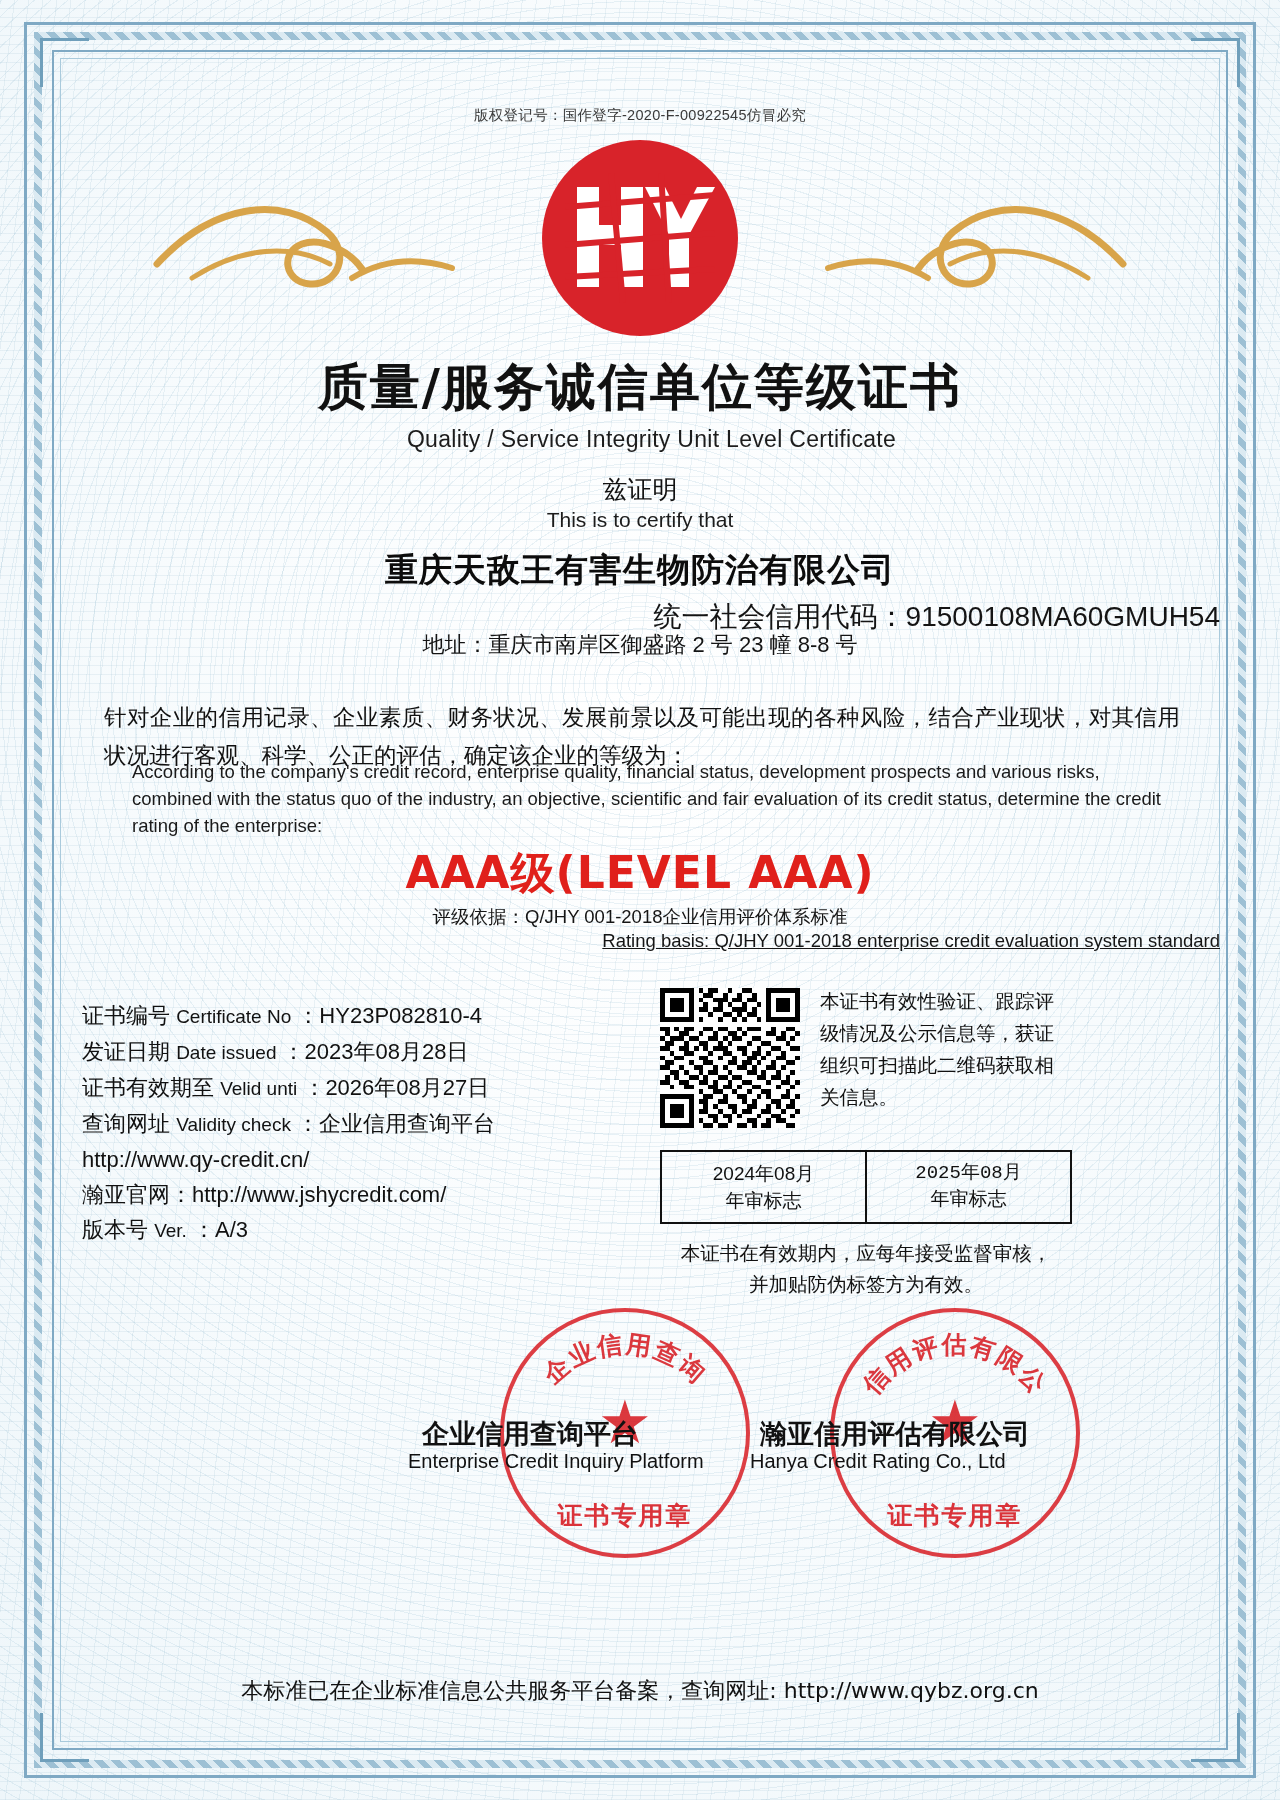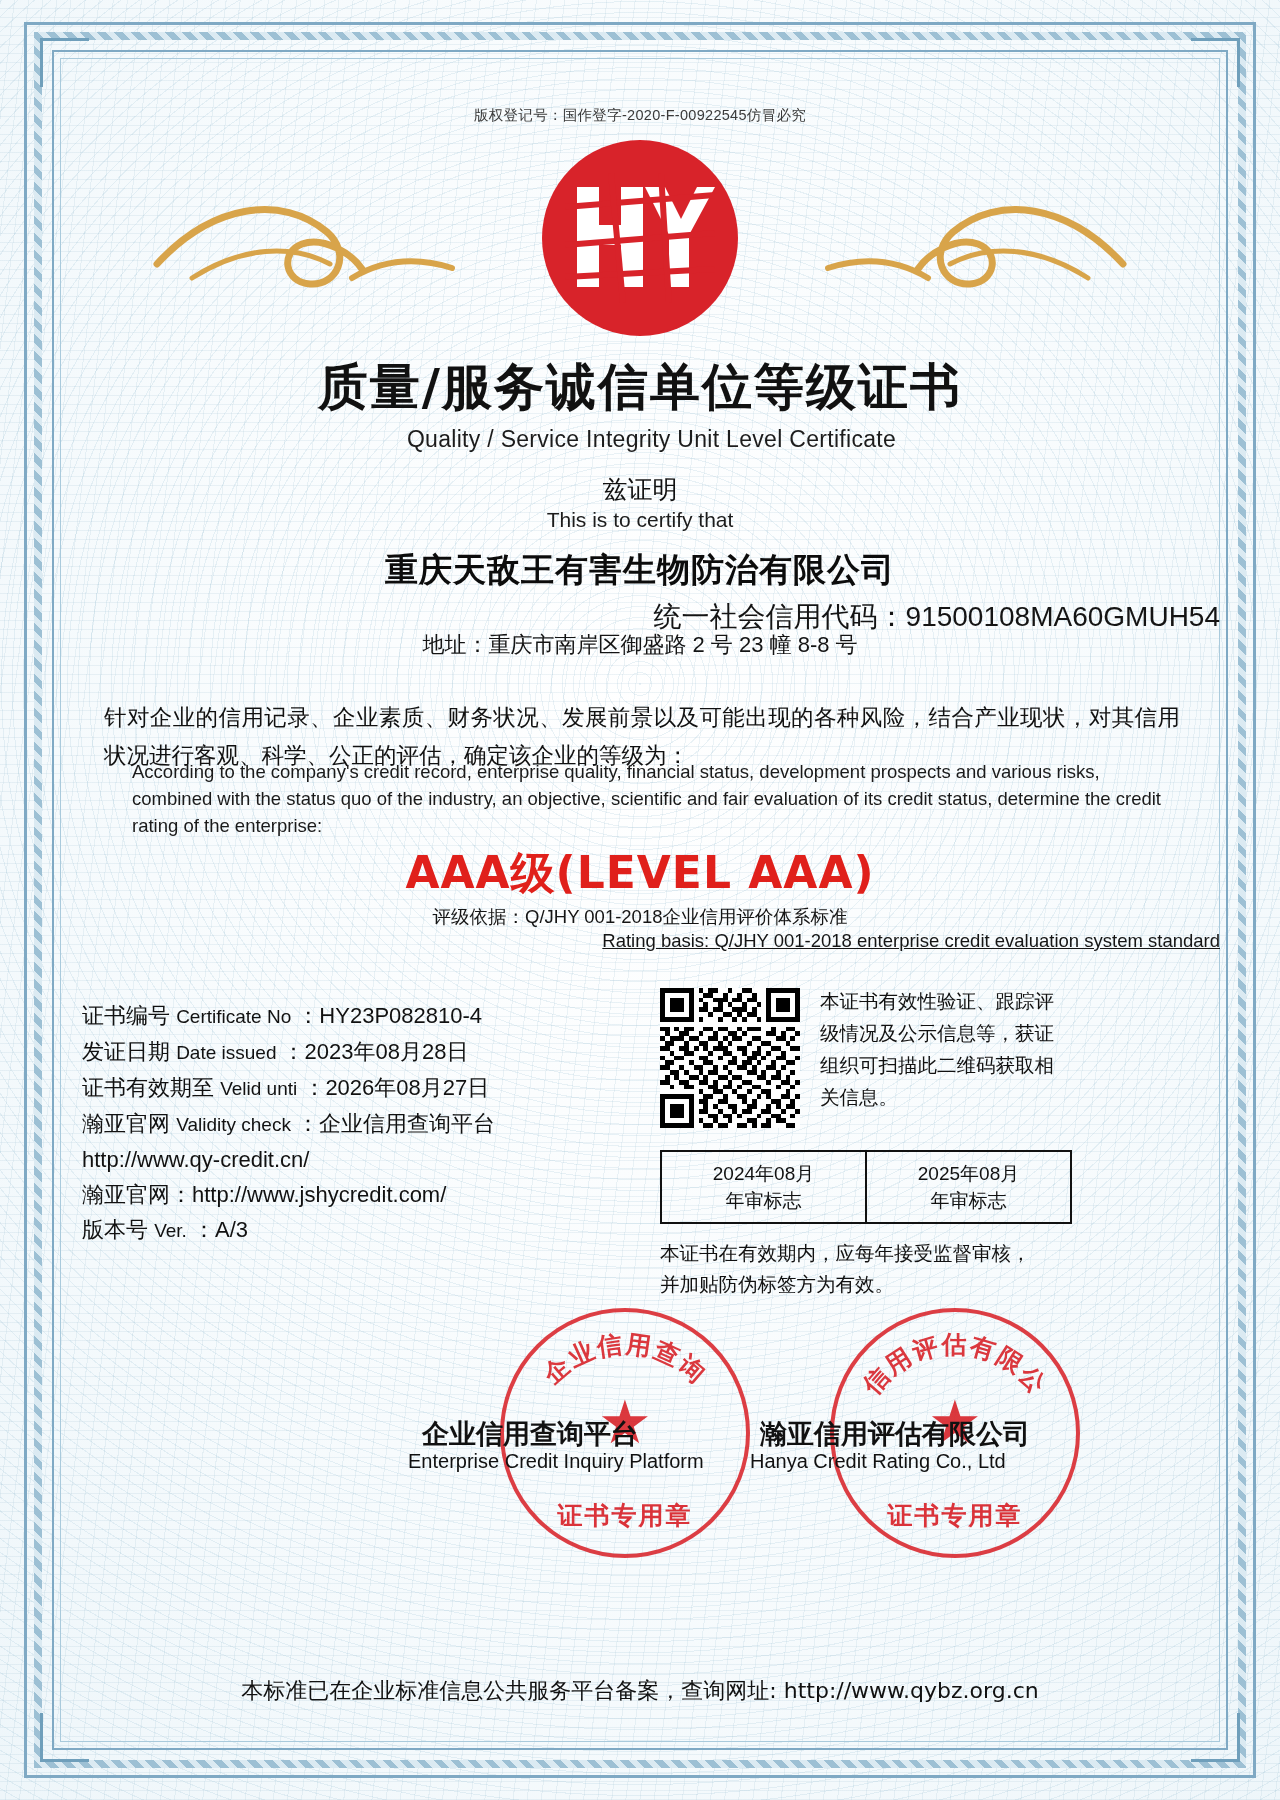--- a/index.html
+++ b/index.html
@@ -164,24 +164,24 @@
   }
   .annual{
     position:absolute;top:1092px;left:600px;width:412px;height:74px;
     display:flex;
   }
   .annual .cell{
     flex:1;border:2px solid #111;display:flex;flex-direction:column;
     align-items:center;justify-content:center;
     font-size:19px;line-height:27px;color:#111;
   }
-  .annual .cell + .cell{border-left:none;}
+  .annual .cell + .cell{border-left:none;font-family:Liberation Mono, monospace;}
   .annual-note{
     position:absolute;top:1180px;left:600px;width:412px;
-    font-size:19.5px;line-height:31px;color:#111;text-align:left;
+    font-size:19.5px;line-height:31px;color:#111;text-align:center;
     font-family:"DejaVu Sans",sans-serif;
   }
 
   
   .stamp{
     position:absolute;width:250px;height:250px;
   }
   .stamp.left{left:440px;top:1250px;}
   .stamp.right{left:770px;top:1250px;}
   .stamp .ring{
@@ -298,21 +298,21 @@
         <span class="lab-cn">发证日期</span>
         <span class="lab-en">Date issued</span>
         <span>：2023年08月28日</span>
       </div>
       <div class="row">
         <span class="lab-cn">证书有效期至</span>
         <span class="lab-en">Velid unti</span>
         <span>：2026年08月27日</span>
       </div>
       <div class="row">
-        <span class="lab-cn">瀚亚官网</span>
+        <span class="lab-cn">查询网址</span>
         <span class="lab-en">Validity check</span>
         <span>：企业信用查询平台</span>
       </div>
       <div class="row url">http://www.qy-credit.cn/</div>
       <div class="row url">瀚亚官网：http://www.jshycredit.com/</div>
       <div class="row">
         <span class="lab-cn">版本号</span>
         <span class="lab-en">Ver.</span>
         <span>：A/3</span>
       </div>

